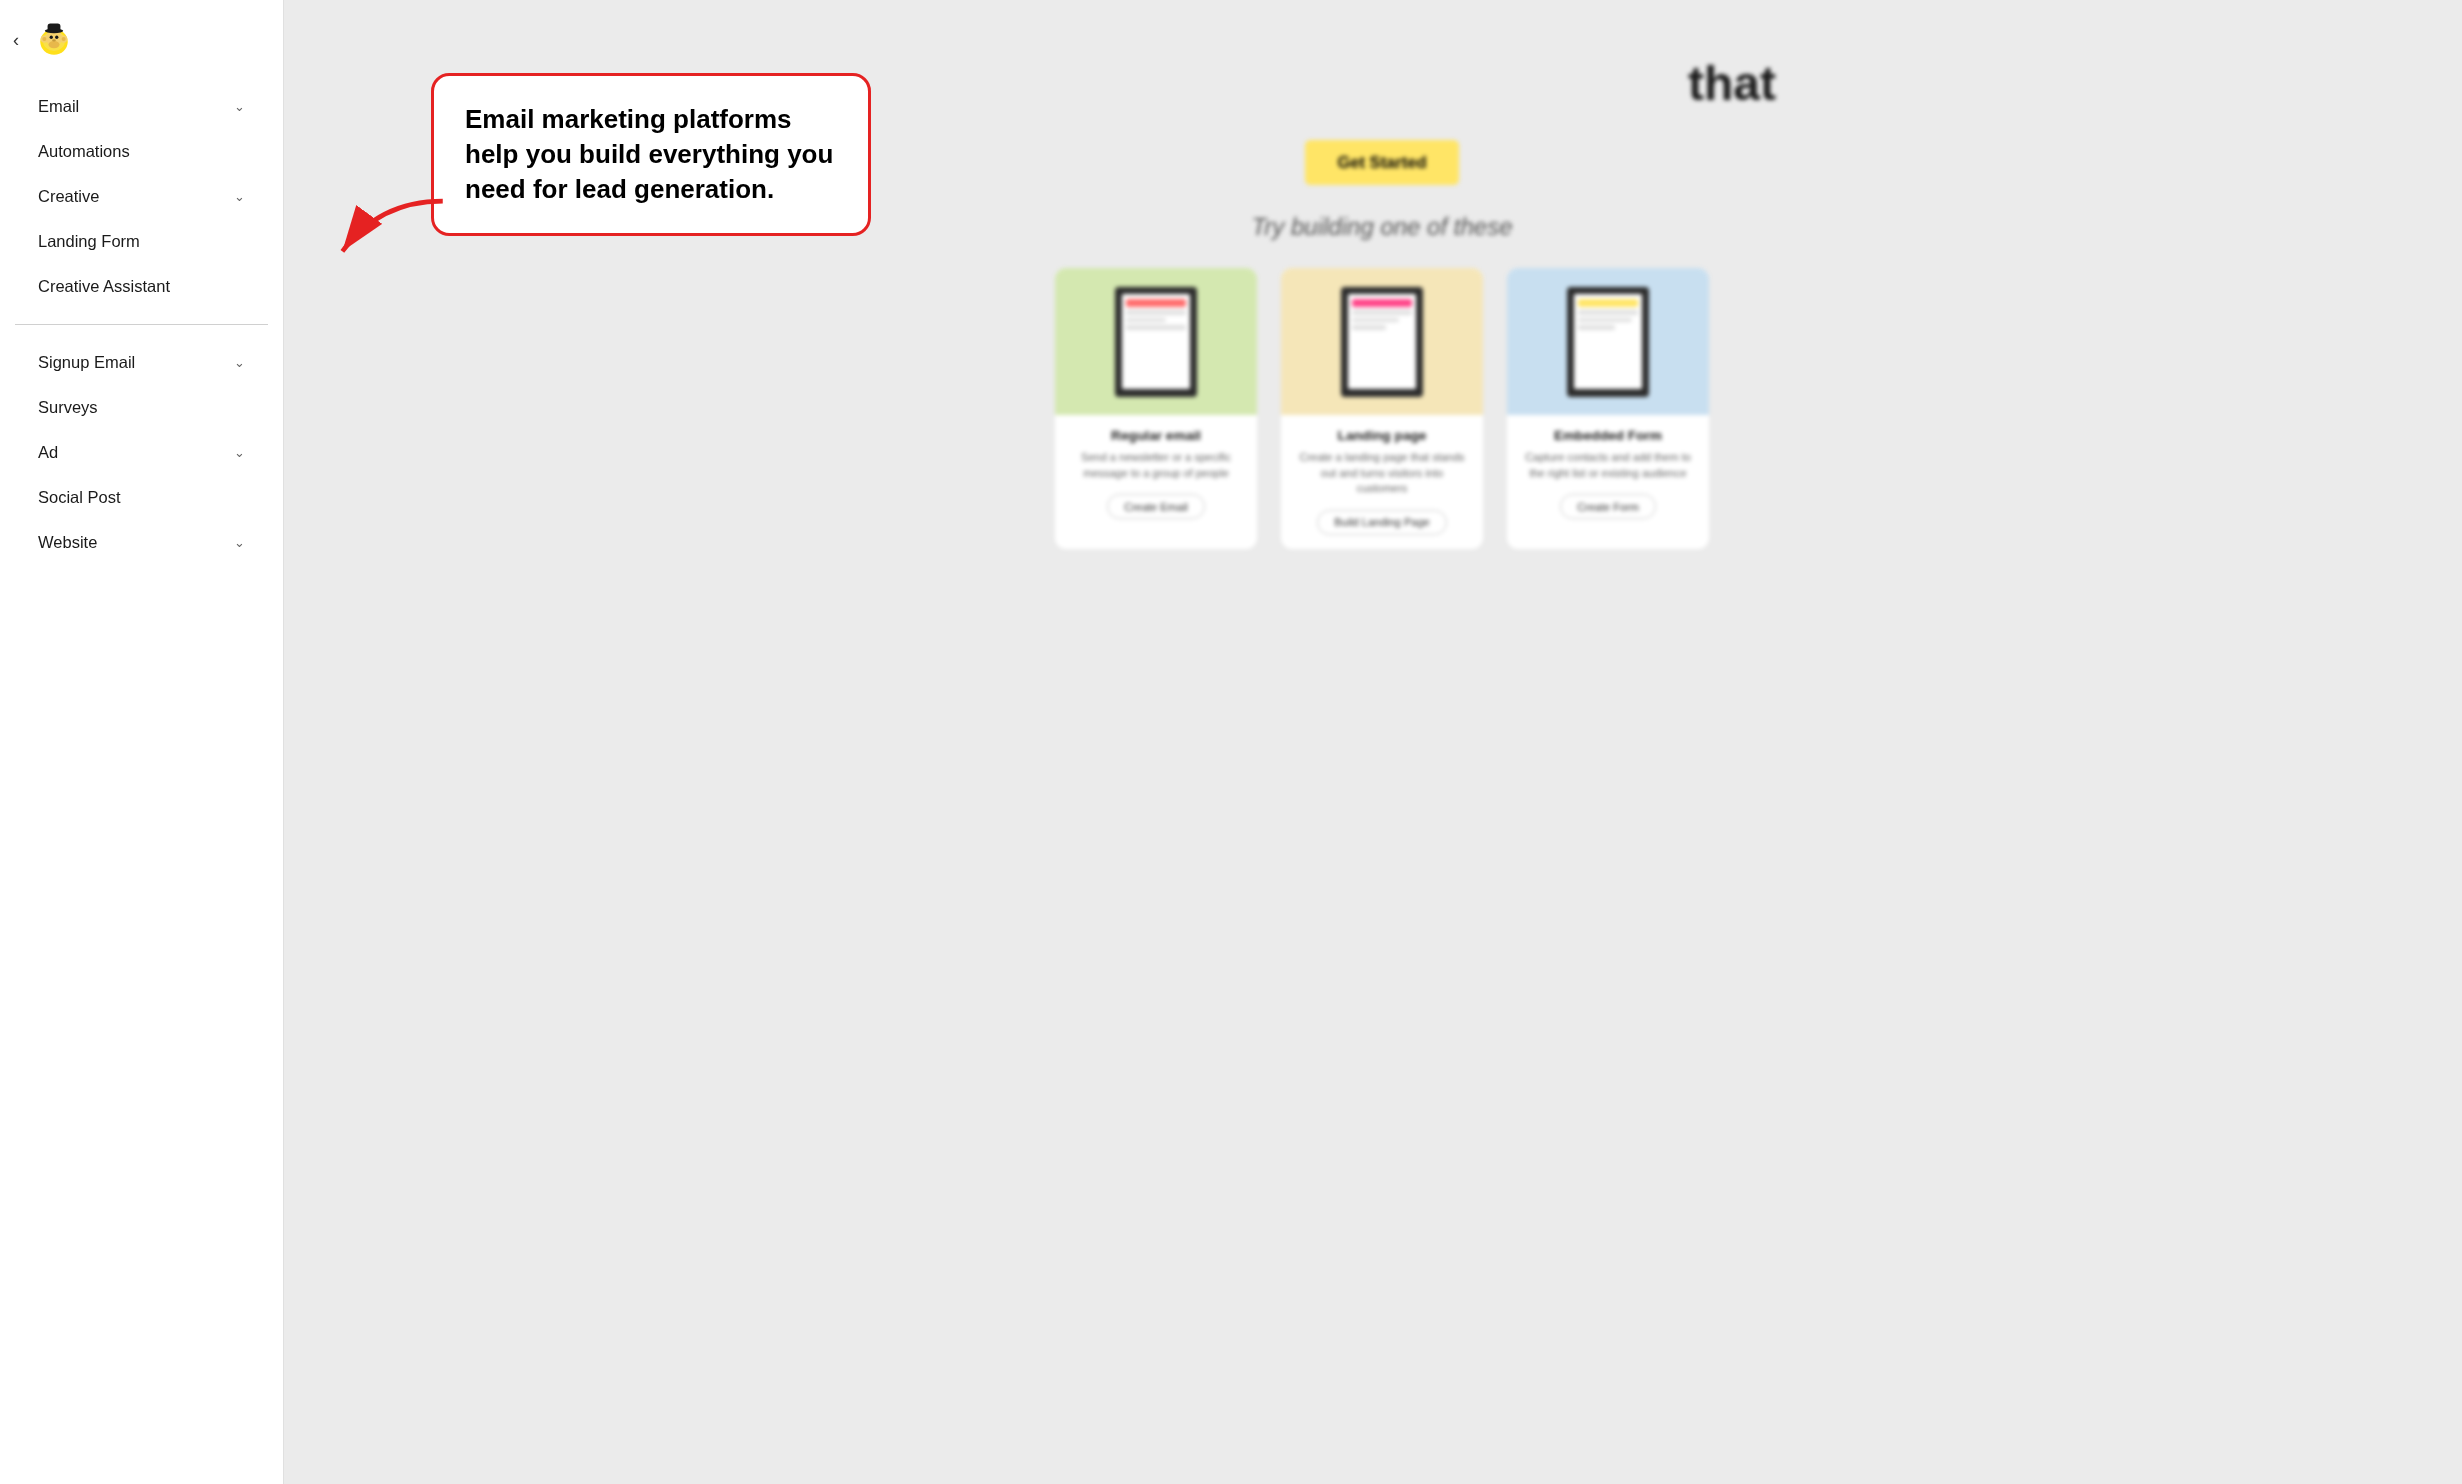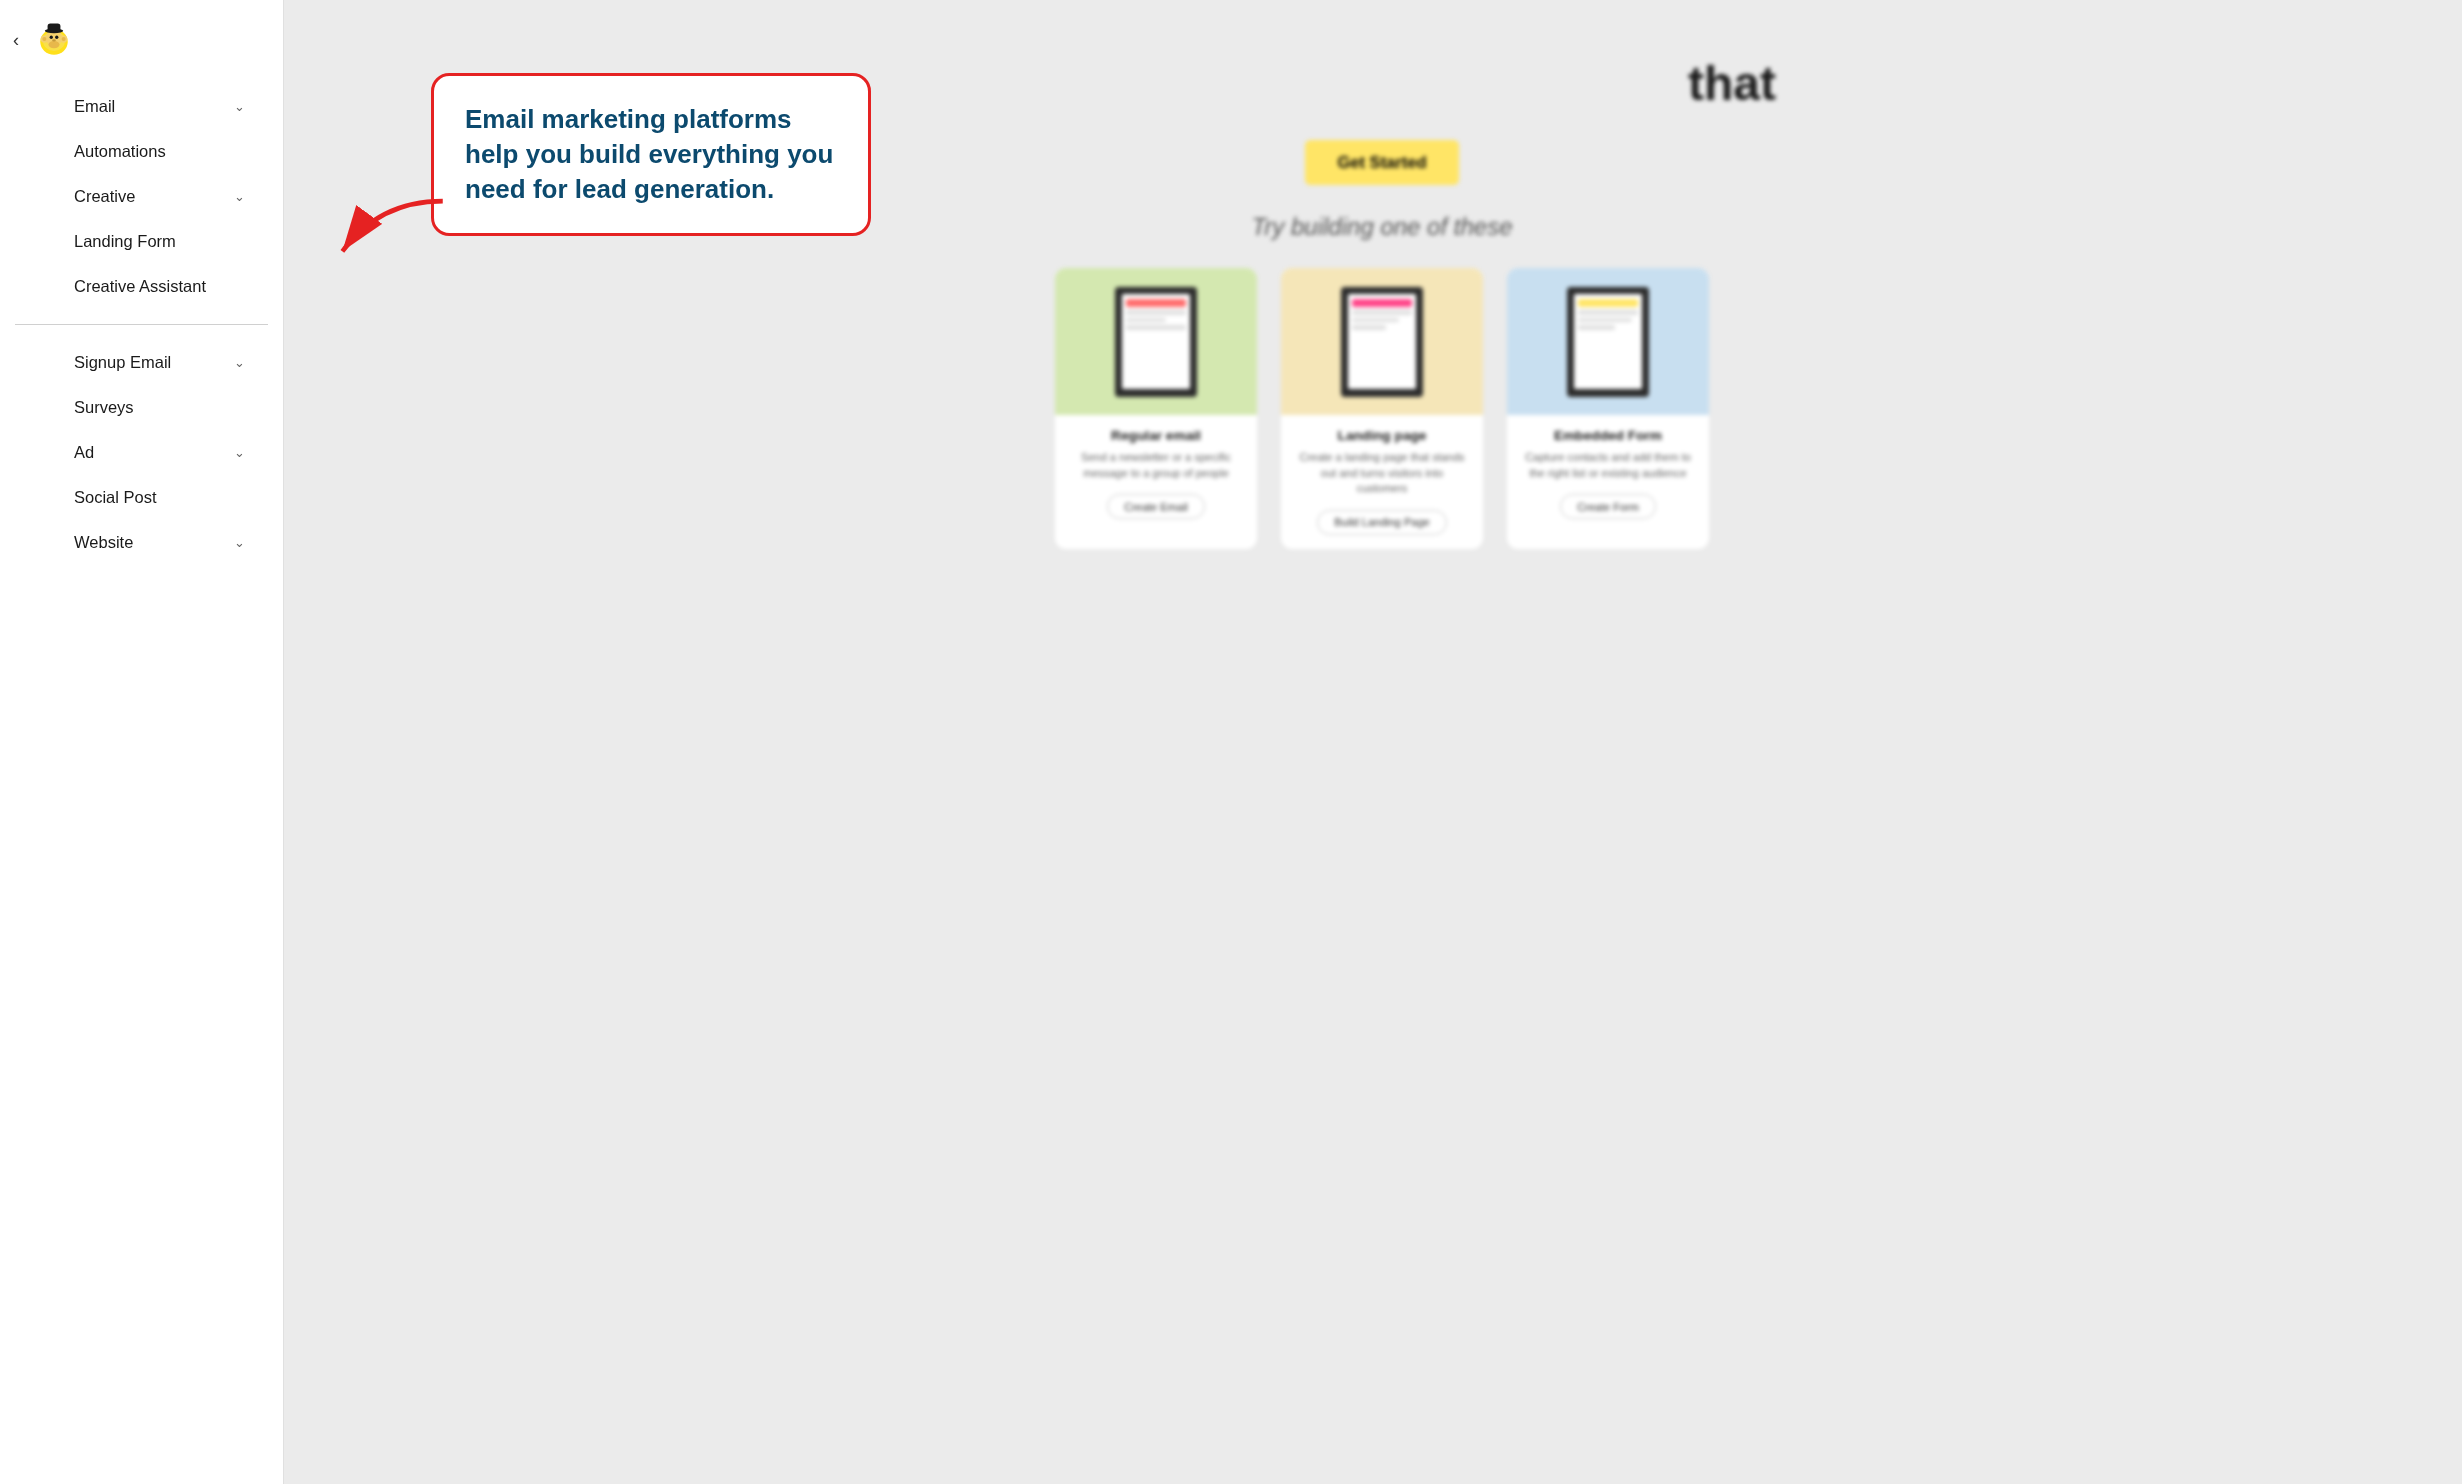--- a/index.html
+++ b/index.html
@@ -51,21 +51,20 @@
 
     .sidebar-nav-item {
       display: flex;
       align-items: center;
       justify-content: space-between;
       padding: 13px 38px;
       font-size: 16.5px;
       color: #1a1a1a;
       cursor: pointer;
       font-weight: 400;
-      margin-left: 36px;
     }
 
     .chevron-icon {
       font-size: 13px;
       color: #666;
     }
 
     .sidebar-divider {
       height: 0.9px;
       background: #d0d0d0;
@@ -226,21 +225,21 @@
       border: 3.2px solid #e52222;
       border-radius: 18.3px;
       padding: 26px 31px;
       max-width: 440px;
       position: relative;
     }
 
     .callout-text {
       font-size: 26px;
       font-weight: 800;
-      color: #0c4a6e;
+      color: #000000;
       line-height: 1.35;
     }
 
     .callout-arrow {
       position: absolute;
       bottom: -35px;
       left: -110px;
     }
 
     

